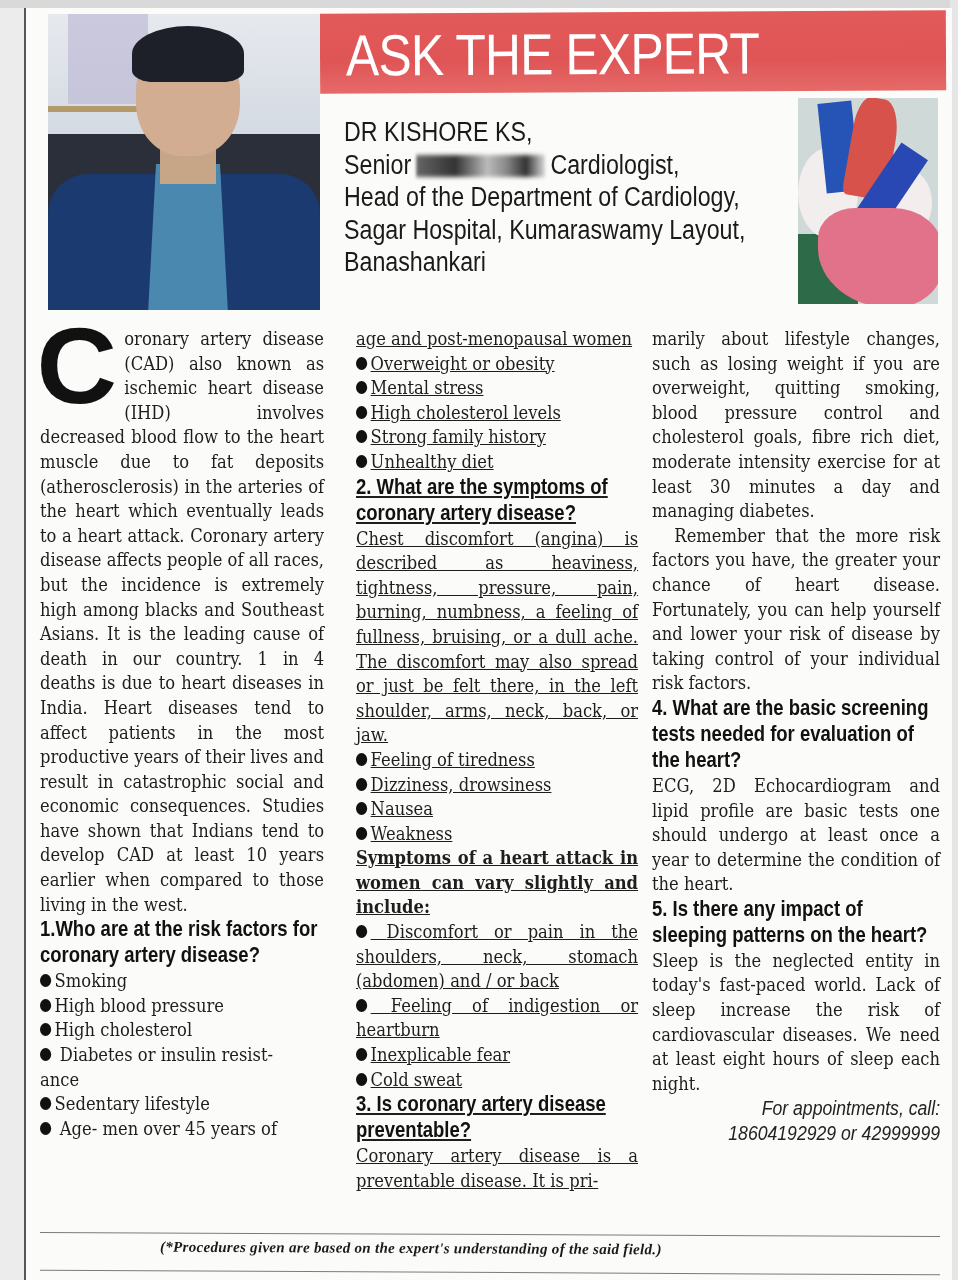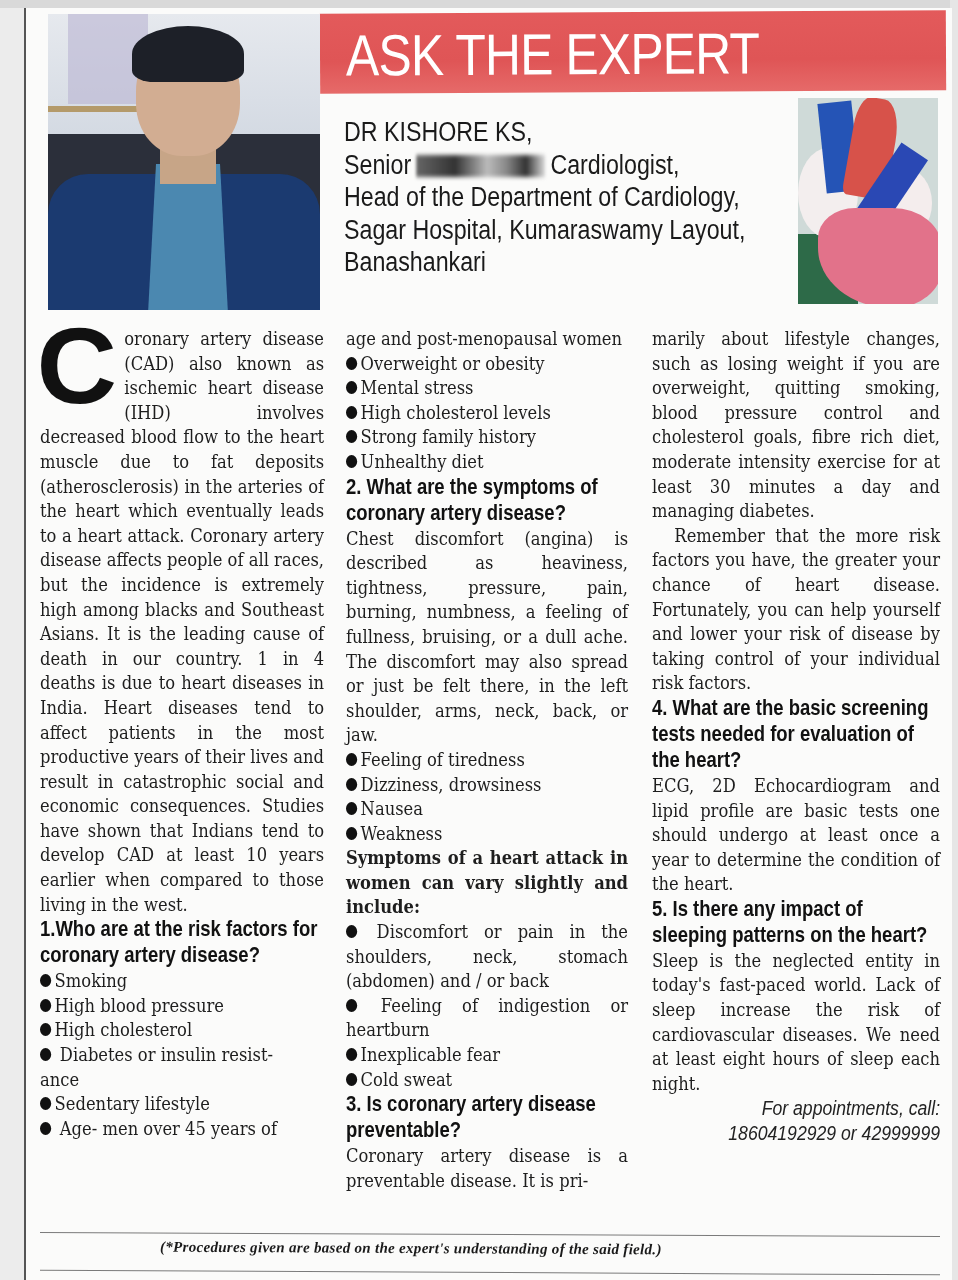--- a/index.html
+++ b/index.html
@@ -108,21 +108,21 @@
     .col {
       position: absolute;
       top: 326px;
       font-family: "DejaVu Serif", serif;
       font-size: 19px;
       line-height: 24.6px;
       color: #1e1e1e;
       text-align: justify;
     }
     .col1 { left: 40px; width: 284px; }
-    .col2 { left: 346px; width: 282px; }
+    .col2 { left: 356px; width: 282px; text-decoration: underline; }
     .col3 { left: 652px; width: 288px; }
     .col .inner {
       transform: scaleX(0.86);
       transform-origin: left top;
       width: 116.3%;
     }
     .col p { margin: 0; }
     .col .indent { text-indent: 26px; }
     .q {
       font-family: "Liberation Sans", sans-serif;

